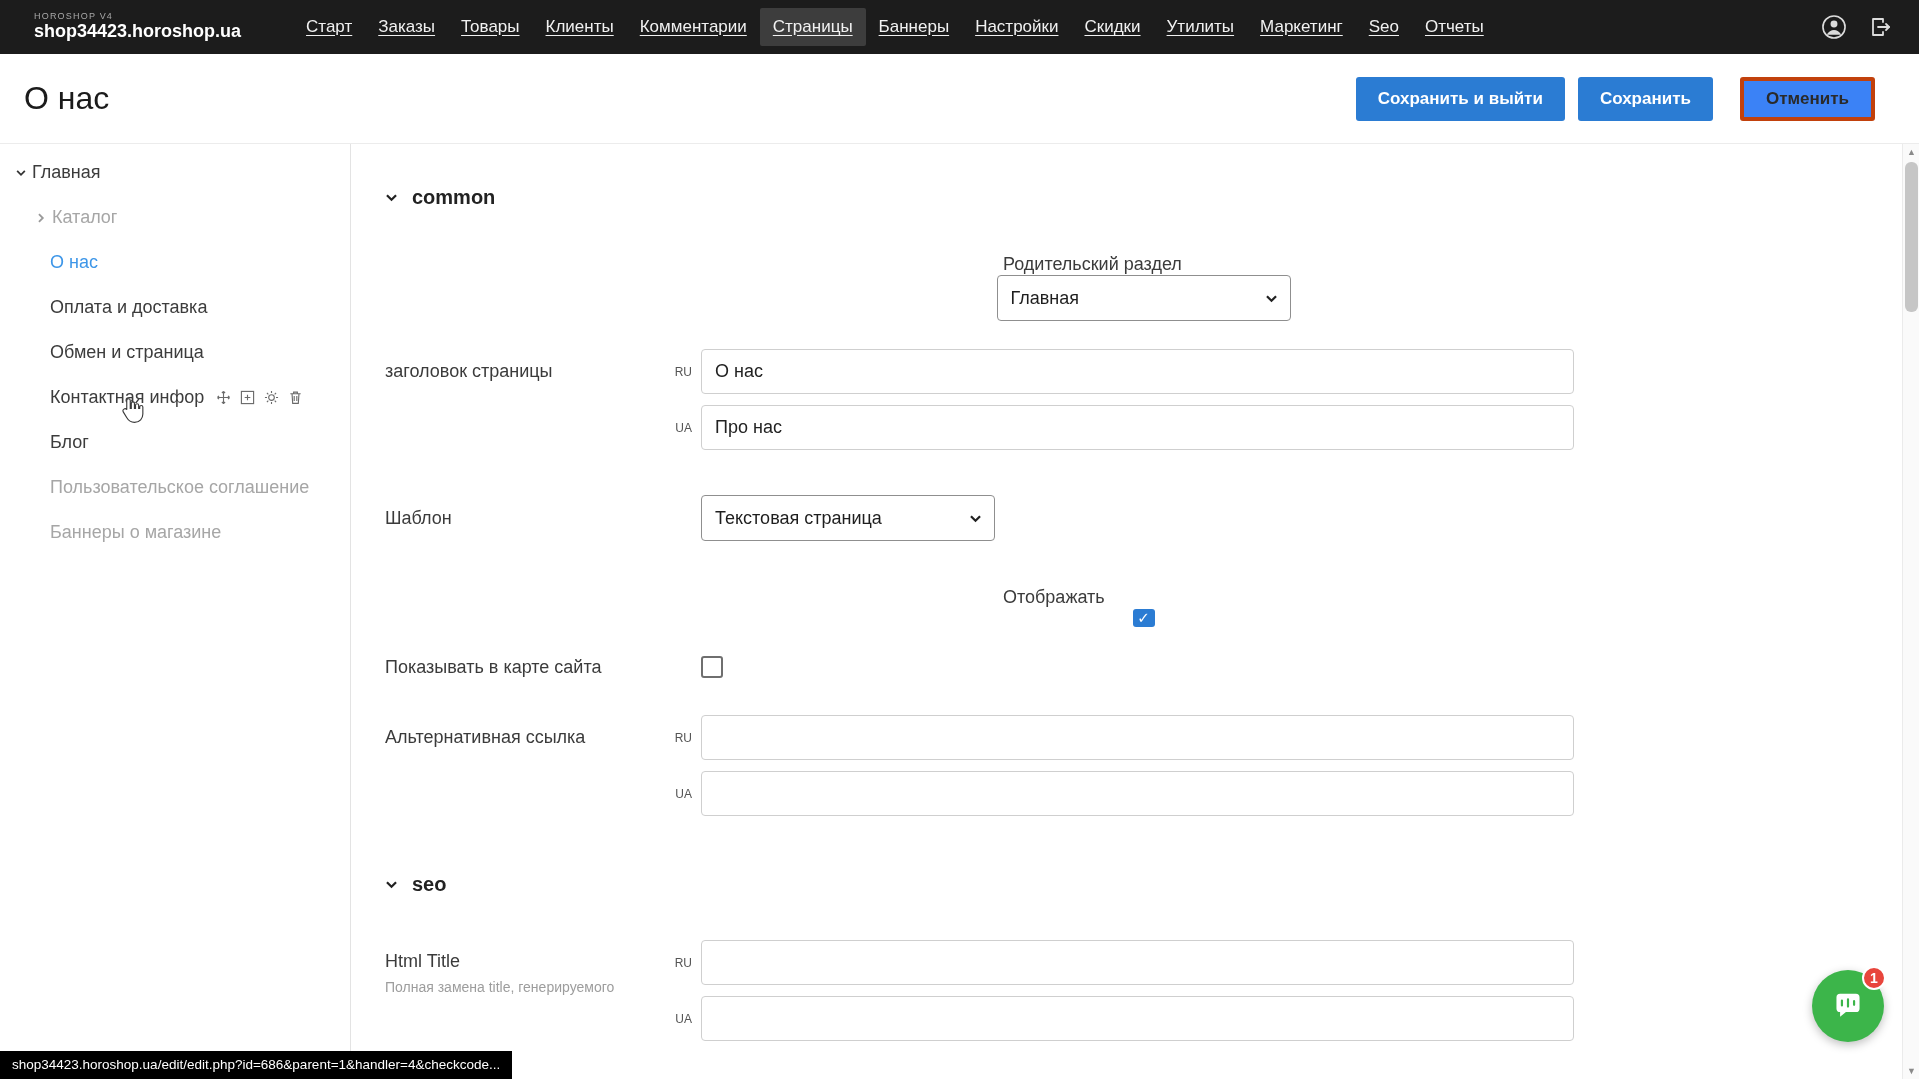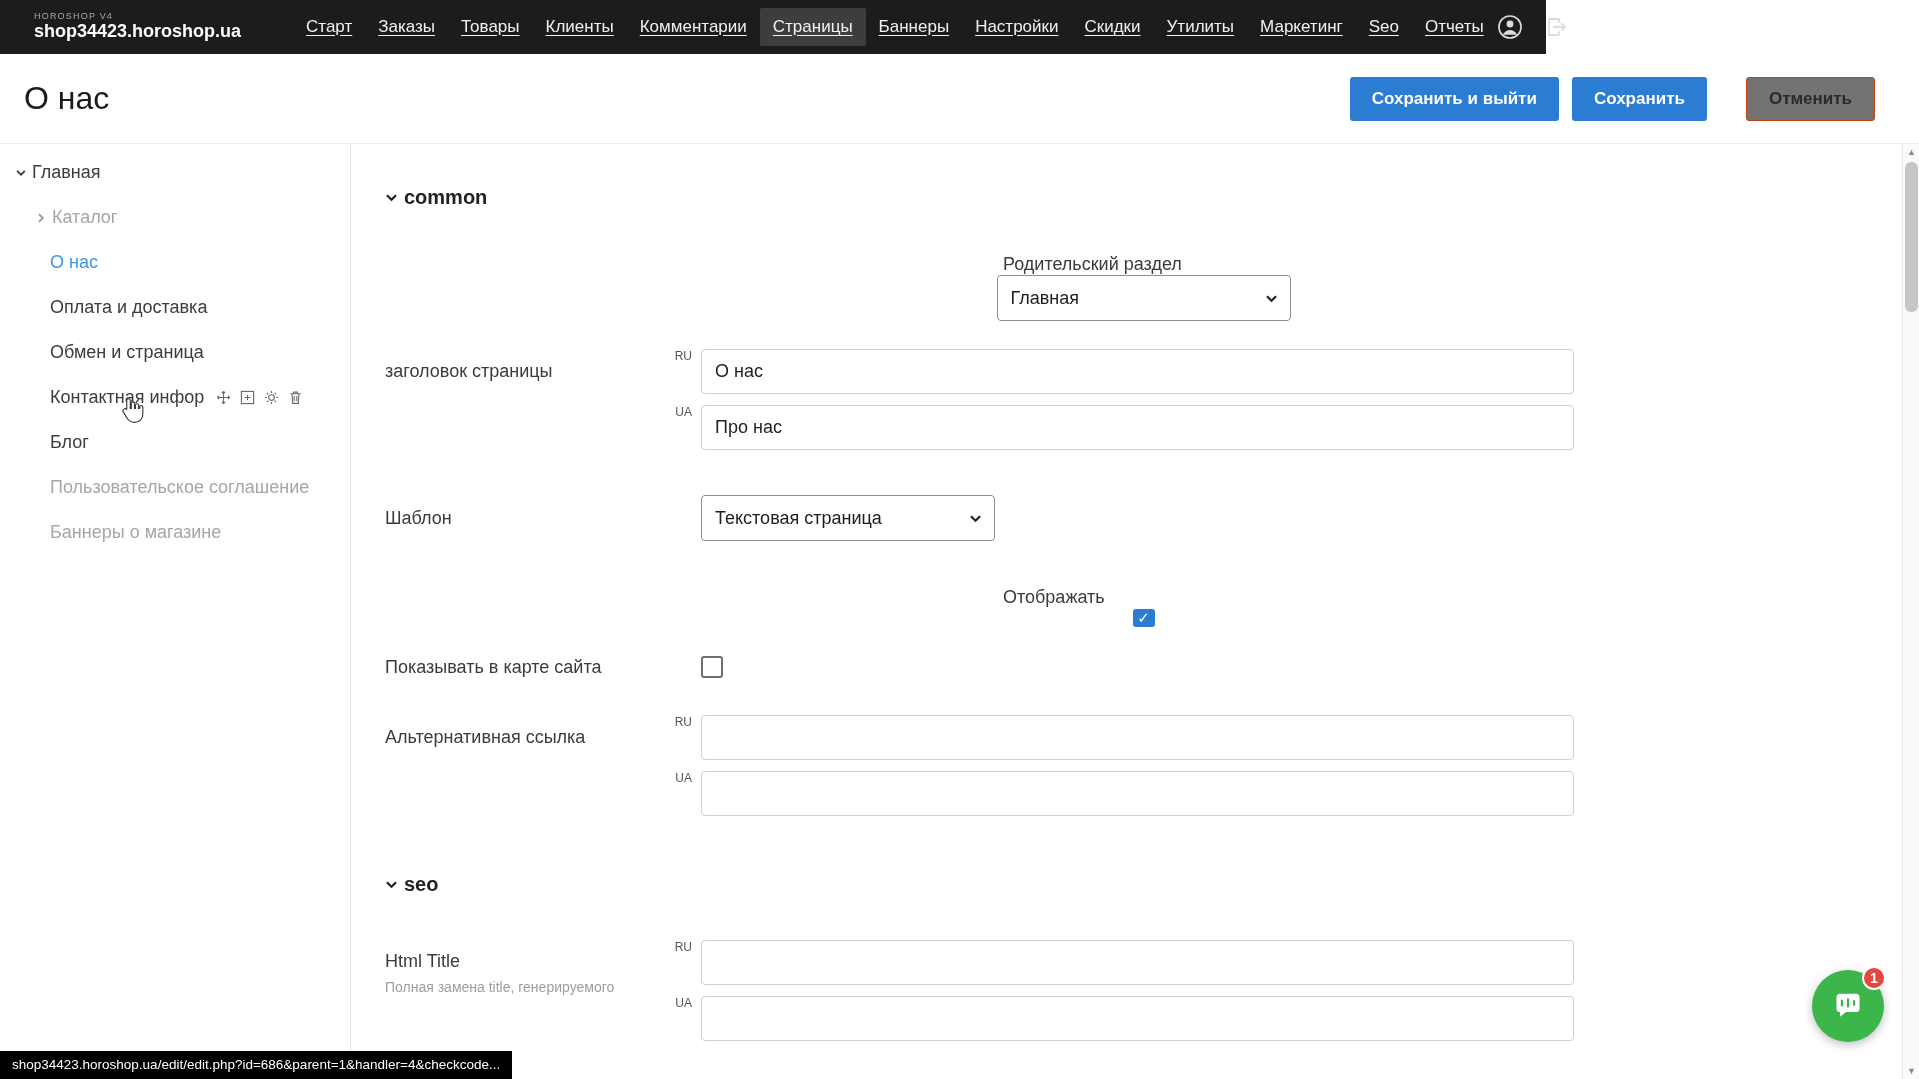--- a/index.html
+++ b/index.html
@@ -1,67 +1,67 @@
 <!DOCTYPE html>
 <html><head>
 <meta charset="utf-8">
 <style>
   * { box-sizing: border-box; margin: 0; padding: 0; }
   html,body { width:1919px; height:1079px; overflow:hidden; background:#fff;
     font-family:"Liberation Sans","DejaVu Sans",sans-serif; color:#333; }
 
   
-  .topbar { position:absolute; top:0; left:0; width:1546px; height:54px;
+  .topbar { position:absolute; top:0; left:0; width:1919px; height:54px;
     background:#1c1c1c; display:flex; align-items:center; z-index:30; }
   .brand { margin-left:34px; line-height:1.1; cursor:pointer; }
   .brand-small { font-size:9px; letter-spacing:1.2px; color:#a8a8a8; }
   .brand-main { font-size:18px; font-weight:bold; color:#fff; }
   .menu { display:flex; margin-left:52px; align-items:center; height:100%; }
   .menu-item { color:#f1f1f1; font-size:17px; padding:9px 13px; text-decoration:underline;
     text-underline-offset:3px; cursor:pointer; border-radius:2px; white-space:nowrap; }
   .menu-item.active { background:#3d3d3d; }
   .topbar-right { margin-left:auto; margin-right:26px; display:flex; align-items:center; gap:22px; }
   .topbar-right svg { display:block; cursor:pointer; }
 
   
   .pagehead { position:absolute; top:54px; left:0; width:1919px; height:90px; background:#fff;
     display:flex; align-items:center; padding:0 44px 0 24px; border-bottom:1px solid #ececec; z-index:20; }
   .page-title { font-size:32px; font-weight:400; color:#1b1b1b; }
   .head-btns { margin-left:auto; display:flex; align-items:center; gap:13px; }
   .btn { height:44px; font-size:17px; border-radius:3px; padding:0 22px; cursor:pointer;
     border:none; font-family:inherit;font-weight:bold; }
   .btn-blue { background:#2b7cd3; color:#fff; }
-  .btn-plain { background:#737373; color:#2a2a2a; border:1px solid #c2410c; margin-left:26px; }
+  .btn-plain { background:#3b82f6; color:#2a2a2a; border:4px solid #c2410c; margin-left:14px; }
 
   
   .bodywrap { position:absolute; top:144px; left:0; right:17px; bottom:0; display:flex; }
   .sidebar { width:351px; flex-shrink:0; border-right:1px solid #e3e3e3; padding-top:6px; }
   .tree-row { height:45px; display:flex; align-items:center; font-size:18px; color:#3c3c3c;
     cursor:pointer; padding-left:10px; position:relative; }
   .tree-row .chev { width:22px; display:flex; justify-content:center; }
   .tree-child { padding-left:50px; }
   .tree-row.muted { color:#a6a6a6; }
   .tree-row.active { color:#3d96e8; }
   .row-icons { display:flex; gap:9px; margin-left:12px; align-items:center; }
   .row-icons svg { display:block; cursor:pointer; }
   .hand-cursor { position:absolute; left:118px; top:252px; z-index:40; pointer-events:none; }
 
   
   .content { flex:1; padding-left:34px; position:relative; }
-  .section-head { display:flex; align-items:center; gap:6px; height:26px; margin-top:40px;
+  .section-head { display:flex; align-items:center; gap:14px; height:26px; margin-top:40px;
     font-size:20px; font-weight:bold; color:#222; cursor:pointer; }
   .section-head.seo { margin-top:55px; }
   .frow { display:flex; align-items:center; }
   .frow-top { align-items:flex-start; }
   .flabel { width:281px; flex-shrink:0; font-size:18px; color:#3b3b3b; }
   .flabel.tall { line-height:45px; }
   .lang { width:35px; flex-shrink:0; font-size:12px; color:#555; text-align:right;
     padding-right:9px; }
   .stack { display:flex; flex-direction:column; gap:11px; }
-  .langrow { display:flex; }
+  .langrow { display:flex; align-items:center; }
   .tinput { width:873px; height:45px; border:1px solid #cfcfcf; border-radius:4px;
     font-size:18px; color:#222; padding:0 13px; font-family:inherit; background:#fff; }
   .select { width:294px; height:46px; border:1px solid #8f8f8f; border-radius:4px;
     display:flex; align-items:center; justify-content:space-between; padding:0 12px 0 13px;
     font-size:18px; color:#1e1e1e; cursor:pointer; background:#fff; }
   .linkval { font-size:18px; color:#333; margin-right:16px; }
   .minibtn { height:40px; background:#fff; border:1px solid #c9c9c9; border-radius:3px;
     font-size:17px; color:#222; padding:0 17px; cursor:pointer; font-family:inherit; margin-right:21px; }
   .checkbox { width:22px; height:22px; border-radius:3px; cursor:pointer; display:flex;
     align-items:center; justify-content:center; }

